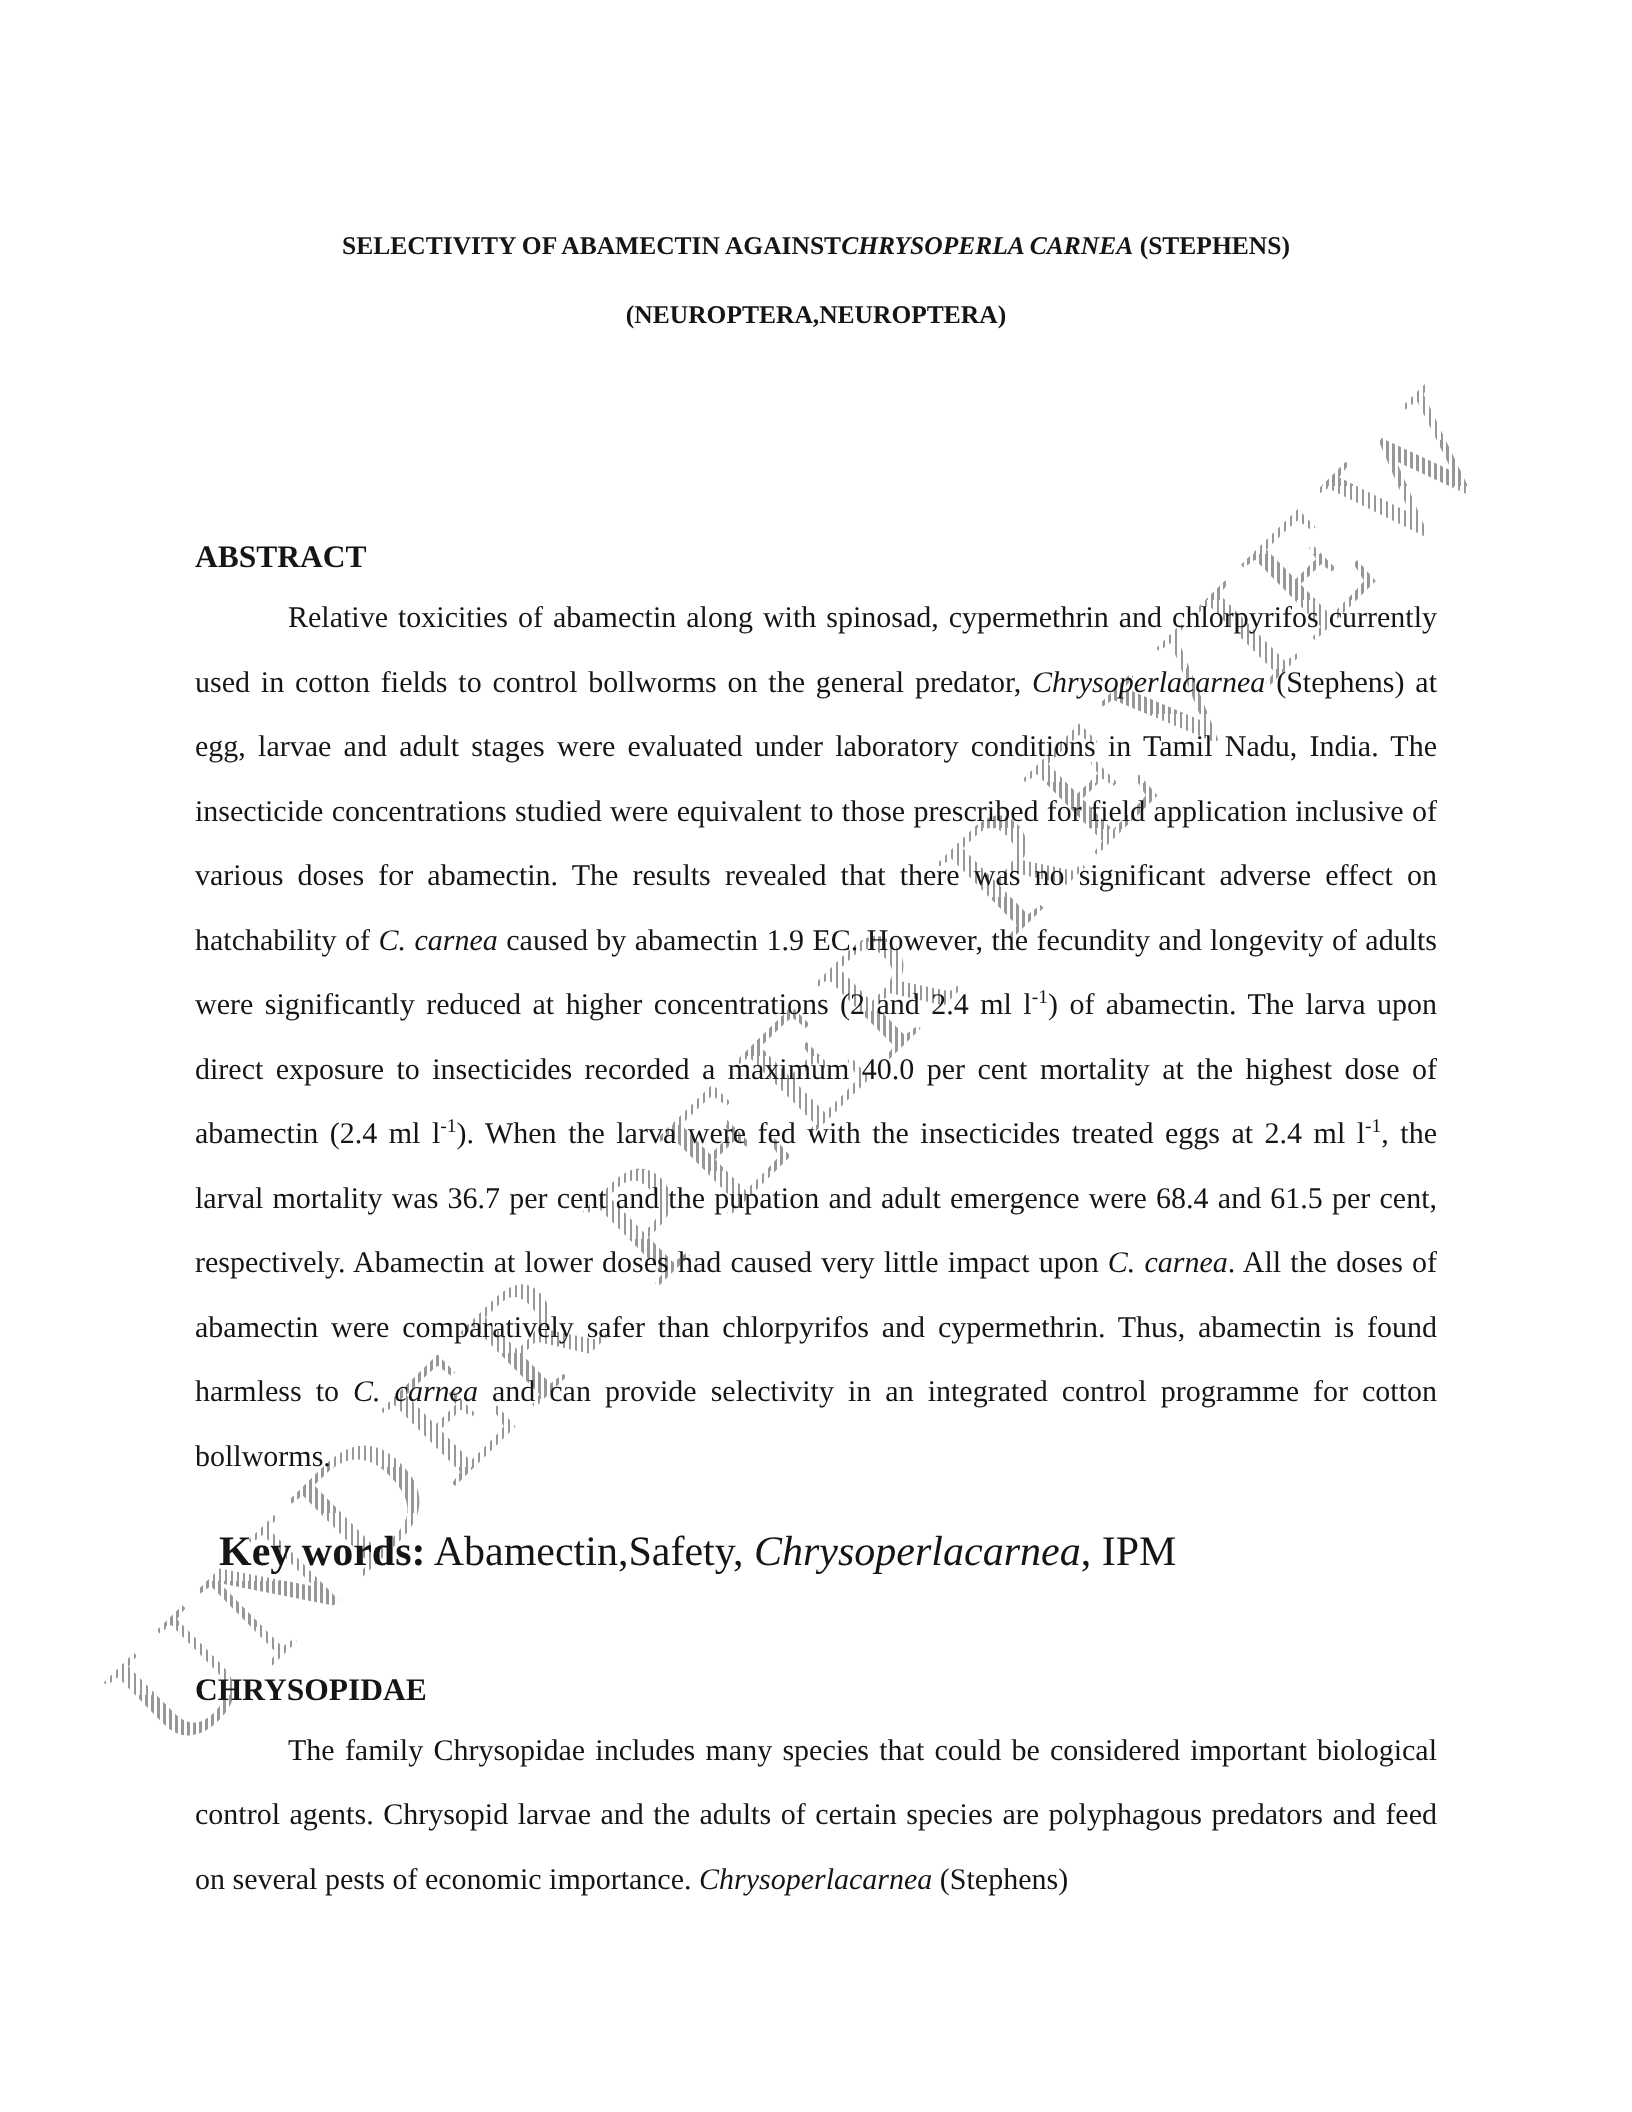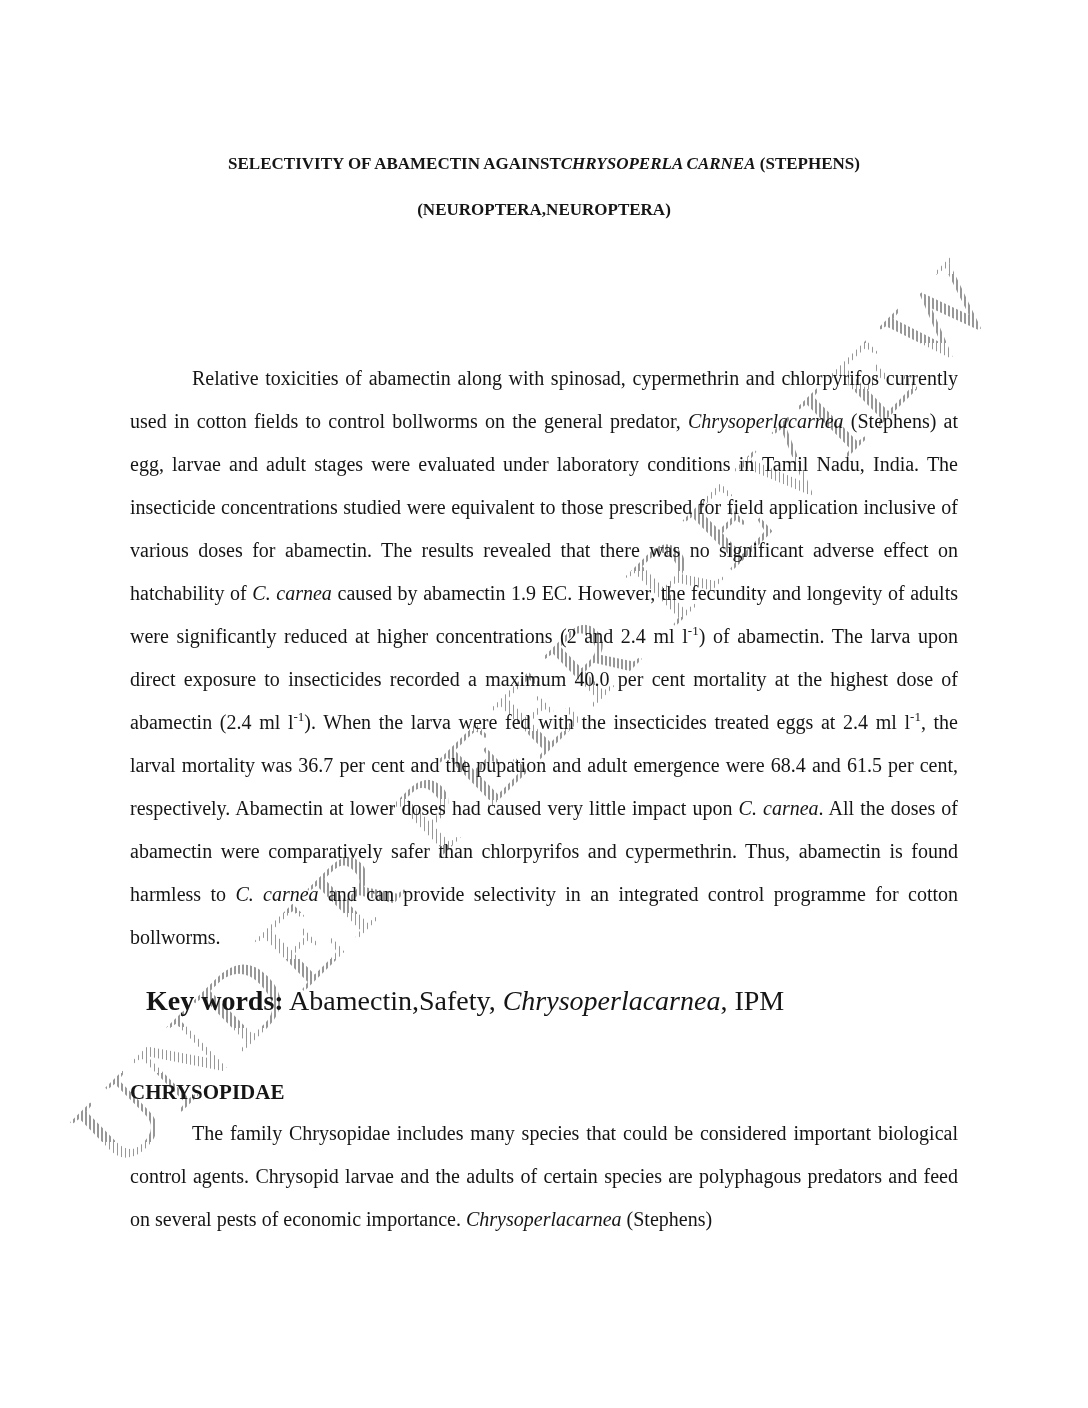--- a/index.html
+++ b/index.html
@@ -92,20 +92,21 @@
 
   <div class="watermark">UNDER PEER REVIEW</div>
 
   <div class="content">
 
     <header class="title-block">
       <div><span>SELECTIVITY OF ABAMECTIN AGAINST</span><span style="font-style: italic;">CHRYSOPERLA CARNEA</span><span> (STEPHENS)</span></div>
       <div>(NEUROPTERA,NEUROPTERA)</div>
     </header>
 
+    <h2 class="section-heading">ABSTRACT</h2>
 
     <p class="body-par"><span>Relative toxicities of abamectin along with spinosad, cypermethrin and chlorpyrifos currently used in cotton fields to control bollworms on the general predator, </span><span style="font-style: italic;">Chrysoperlacarnea</span><span> (Stephens) at egg, larvae and adult stages were evaluated under laboratory conditions in Tamil Nadu, India. The insecticide concentrations studied were equivalent to those prescribed for field application inclusive of various doses for abamectin. The results revealed that there was no significant adverse effect on hatchability of </span><span style="font-style: italic;">C. carnea</span><span> caused by abamectin 1.9 EC. However, the fecundity and longevity of adults were significantly reduced at higher concentrations (2 and 2.4 ml l</span><sup>-1</sup><span>) of abamectin. The larva upon direct exposure to insecticides recorded a maximum 40.0 per cent mortality at the highest dose of abamectin (2.4 ml l</span><sup>-1</sup><span>). When the larva were fed with the insecticides treated eggs at 2.4 ml l</span><sup>-1</sup><span>, the larval mortality was 36.7 per cent and the pupation and adult emergence were 68.4 and 61.5 per cent, respectively. Abamectin at lower doses had caused very little impact upon </span><span style="font-style: italic;">C. carnea</span><span>. All the doses of abamectin were comparatively safer than chlorpyrifos and cypermethrin. Thus, abamectin is found harmless to </span><span style="font-style: italic;">C. carnea</span><span> and can provide selectivity in an integrated control programme for cotton bollworms.</span></p>
 
     <p class="keywords-par"><span style="font-weight: bold;">Key words:</span><span> Abamectin,Safety, </span><span style="font-style: italic;">Chrysoperlacarnea</span><span>, IPM</span></p>
 
     <h2 class="section-heading intro-heading">CHRYSOPIDAE</h2>
 
     <p class="body-par"><span>The family Chrysopidae includes many species that could be considered important biological control agents. Chrysopid larvae and the adults of certain species are polyphagous predators and feed on several pests of economic importance. </span><span style="font-style: italic;">Chrysoperlacarnea</span><span> (Stephens)</span></p>
 
   </div>

